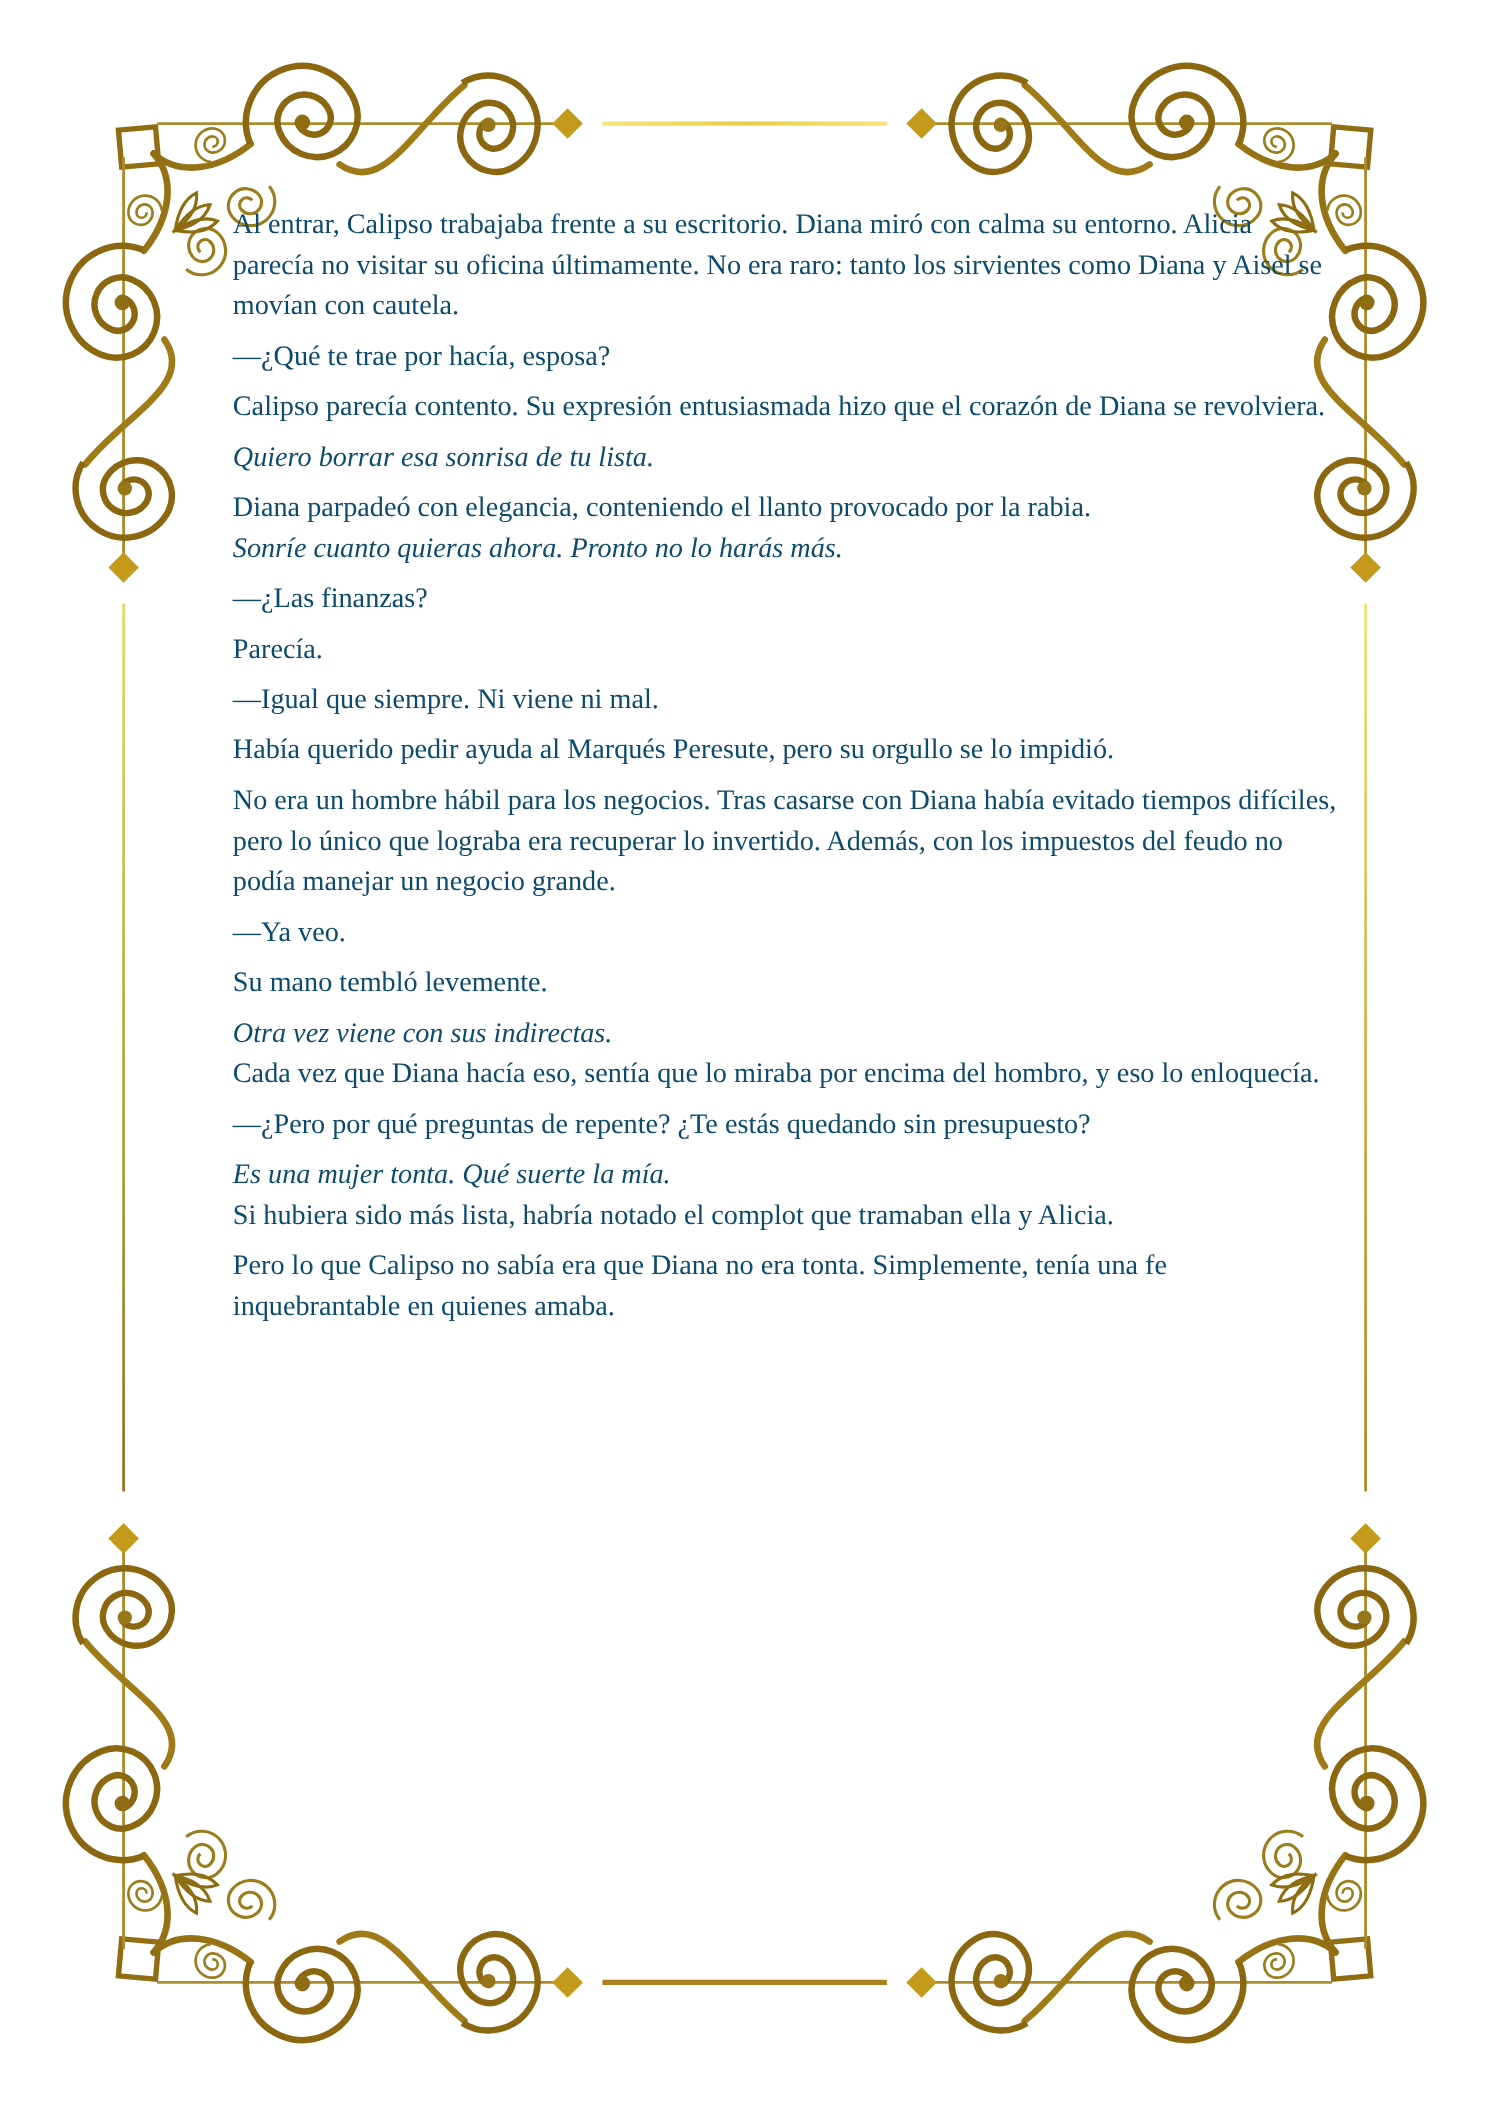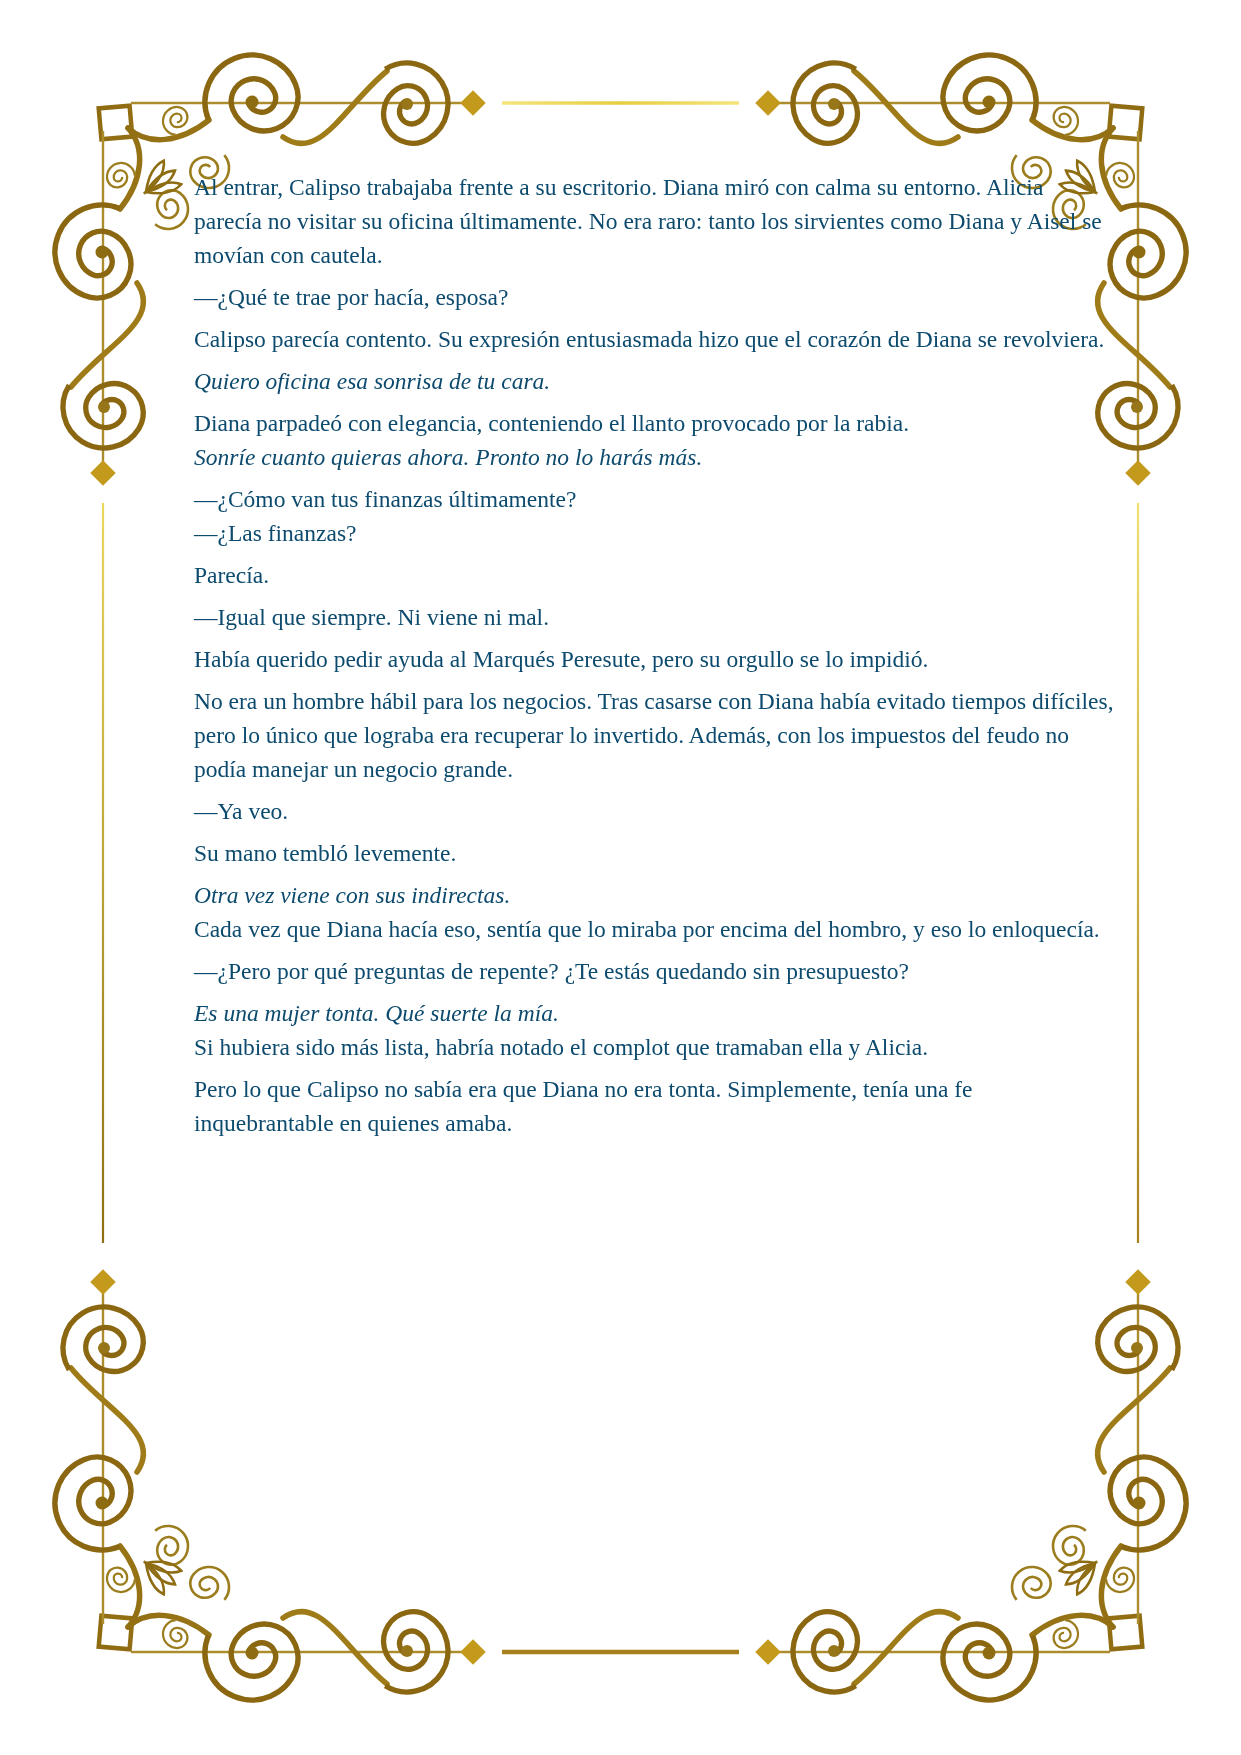--- a/index.html
+++ b/index.html
@@ -96,28 +96,27 @@
       <p class="para">
         <span class="run">Al entrar, Calipso trabajaba frente a su escritorio. Diana miró con calma su entorno. Alicia parecía no visitar su oficina últimamente. No era raro: tanto los sirvientes como Diana y Aisel se movían con cautela.</span>
       </p>
       <p class="para">
         <span class="run">—¿Qué te trae por hacía, esposa?</span>
       </p>
       <p class="para">
         <span class="run">Calipso parecía contento. Su expresión entusiasmada hizo que el corazón de Diana se revolviera.</span>
       </p>
       <p class="para">
-        <span class="run italic">Quiero oficina esa sonrisa de tu cara.</span>
+        <span class="run italic">Quiero borrar esa sonrisa de tu lista.</span>
       </p>
       <p class="para">
         <span class="run">Diana parpadeó con elegancia, conteniendo el llanto provocado por la rabia.</span>
         <span class="run italic">Sonríe cuanto quieras ahora. Pronto no lo harás más.</span>
       </p>
       <p class="para">
-        <span class="run">—¿Cómo van tus finanzas últimamente?</span>
         <span class="run">—¿Las finanzas?</span>
       </p>
       <p class="para">
         <span class="run">Parecía.</span>
       </p>
       <p class="para">
         <span class="run">—Igual que siempre. Ni viene ni mal.</span>
       </p>
       <p class="para">
         <span class="run">Había querido pedir ayuda al Marqués Peresute, pero su orgullo se lo impidió.</span>

